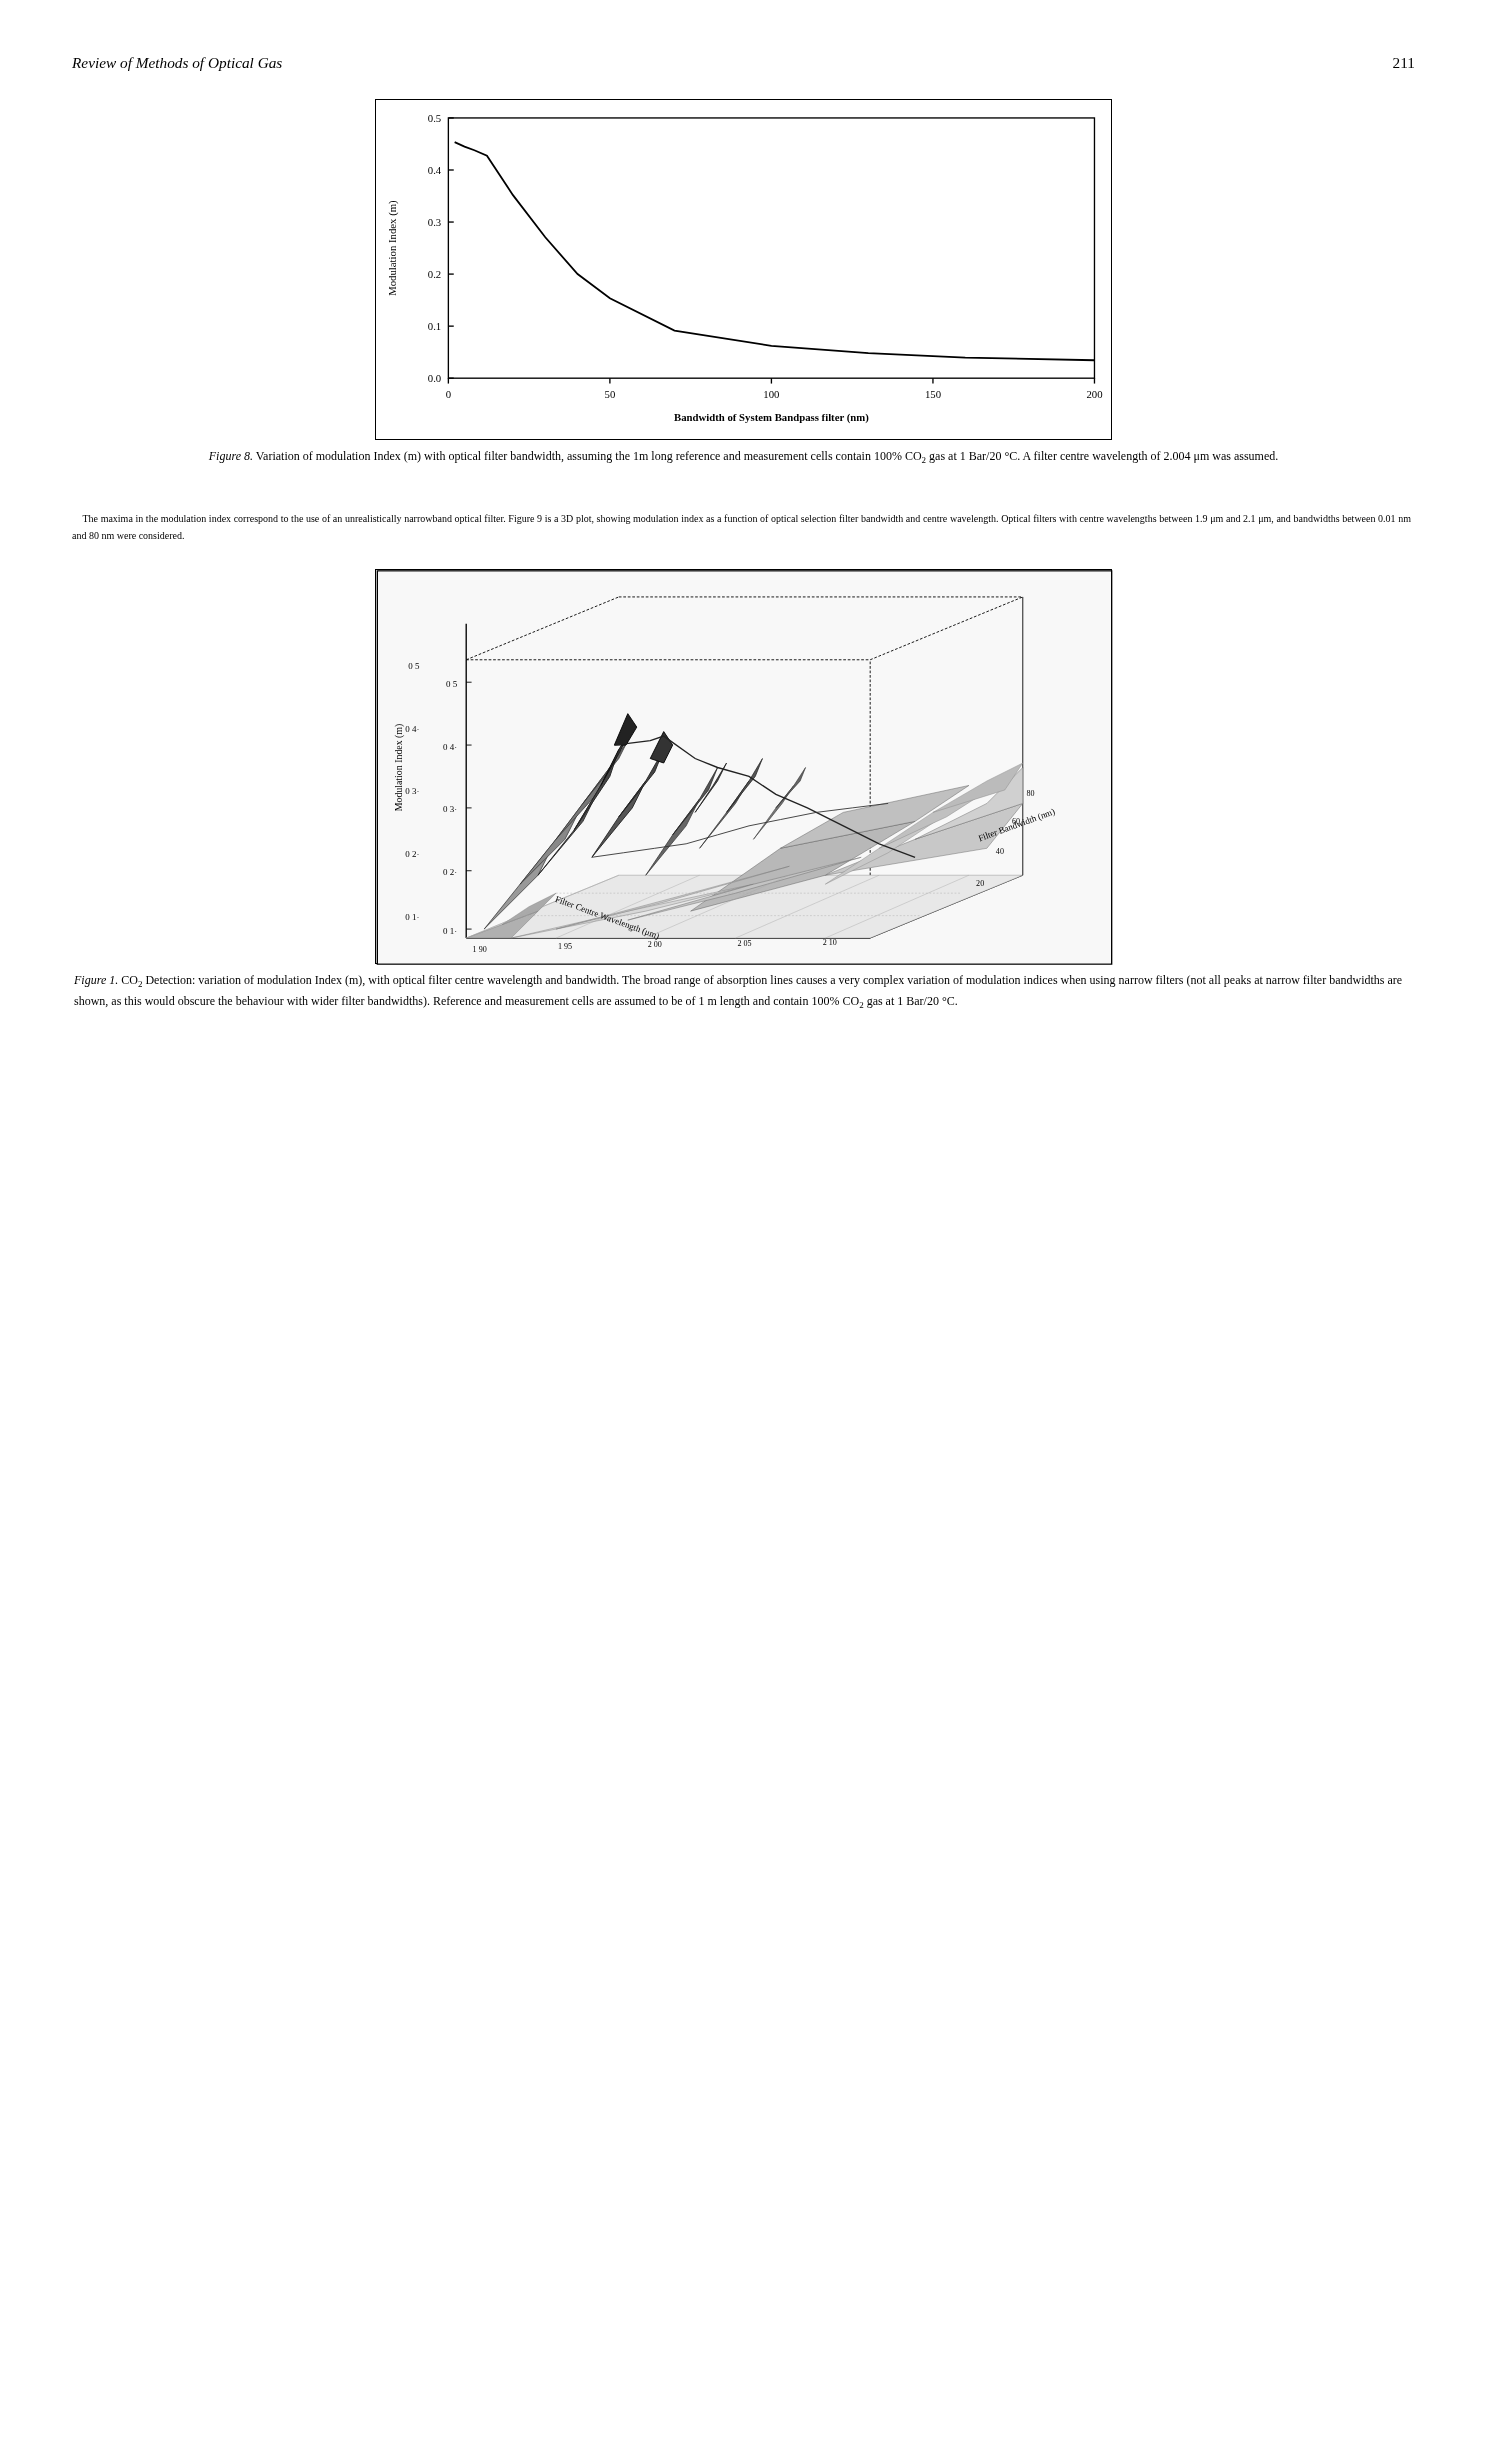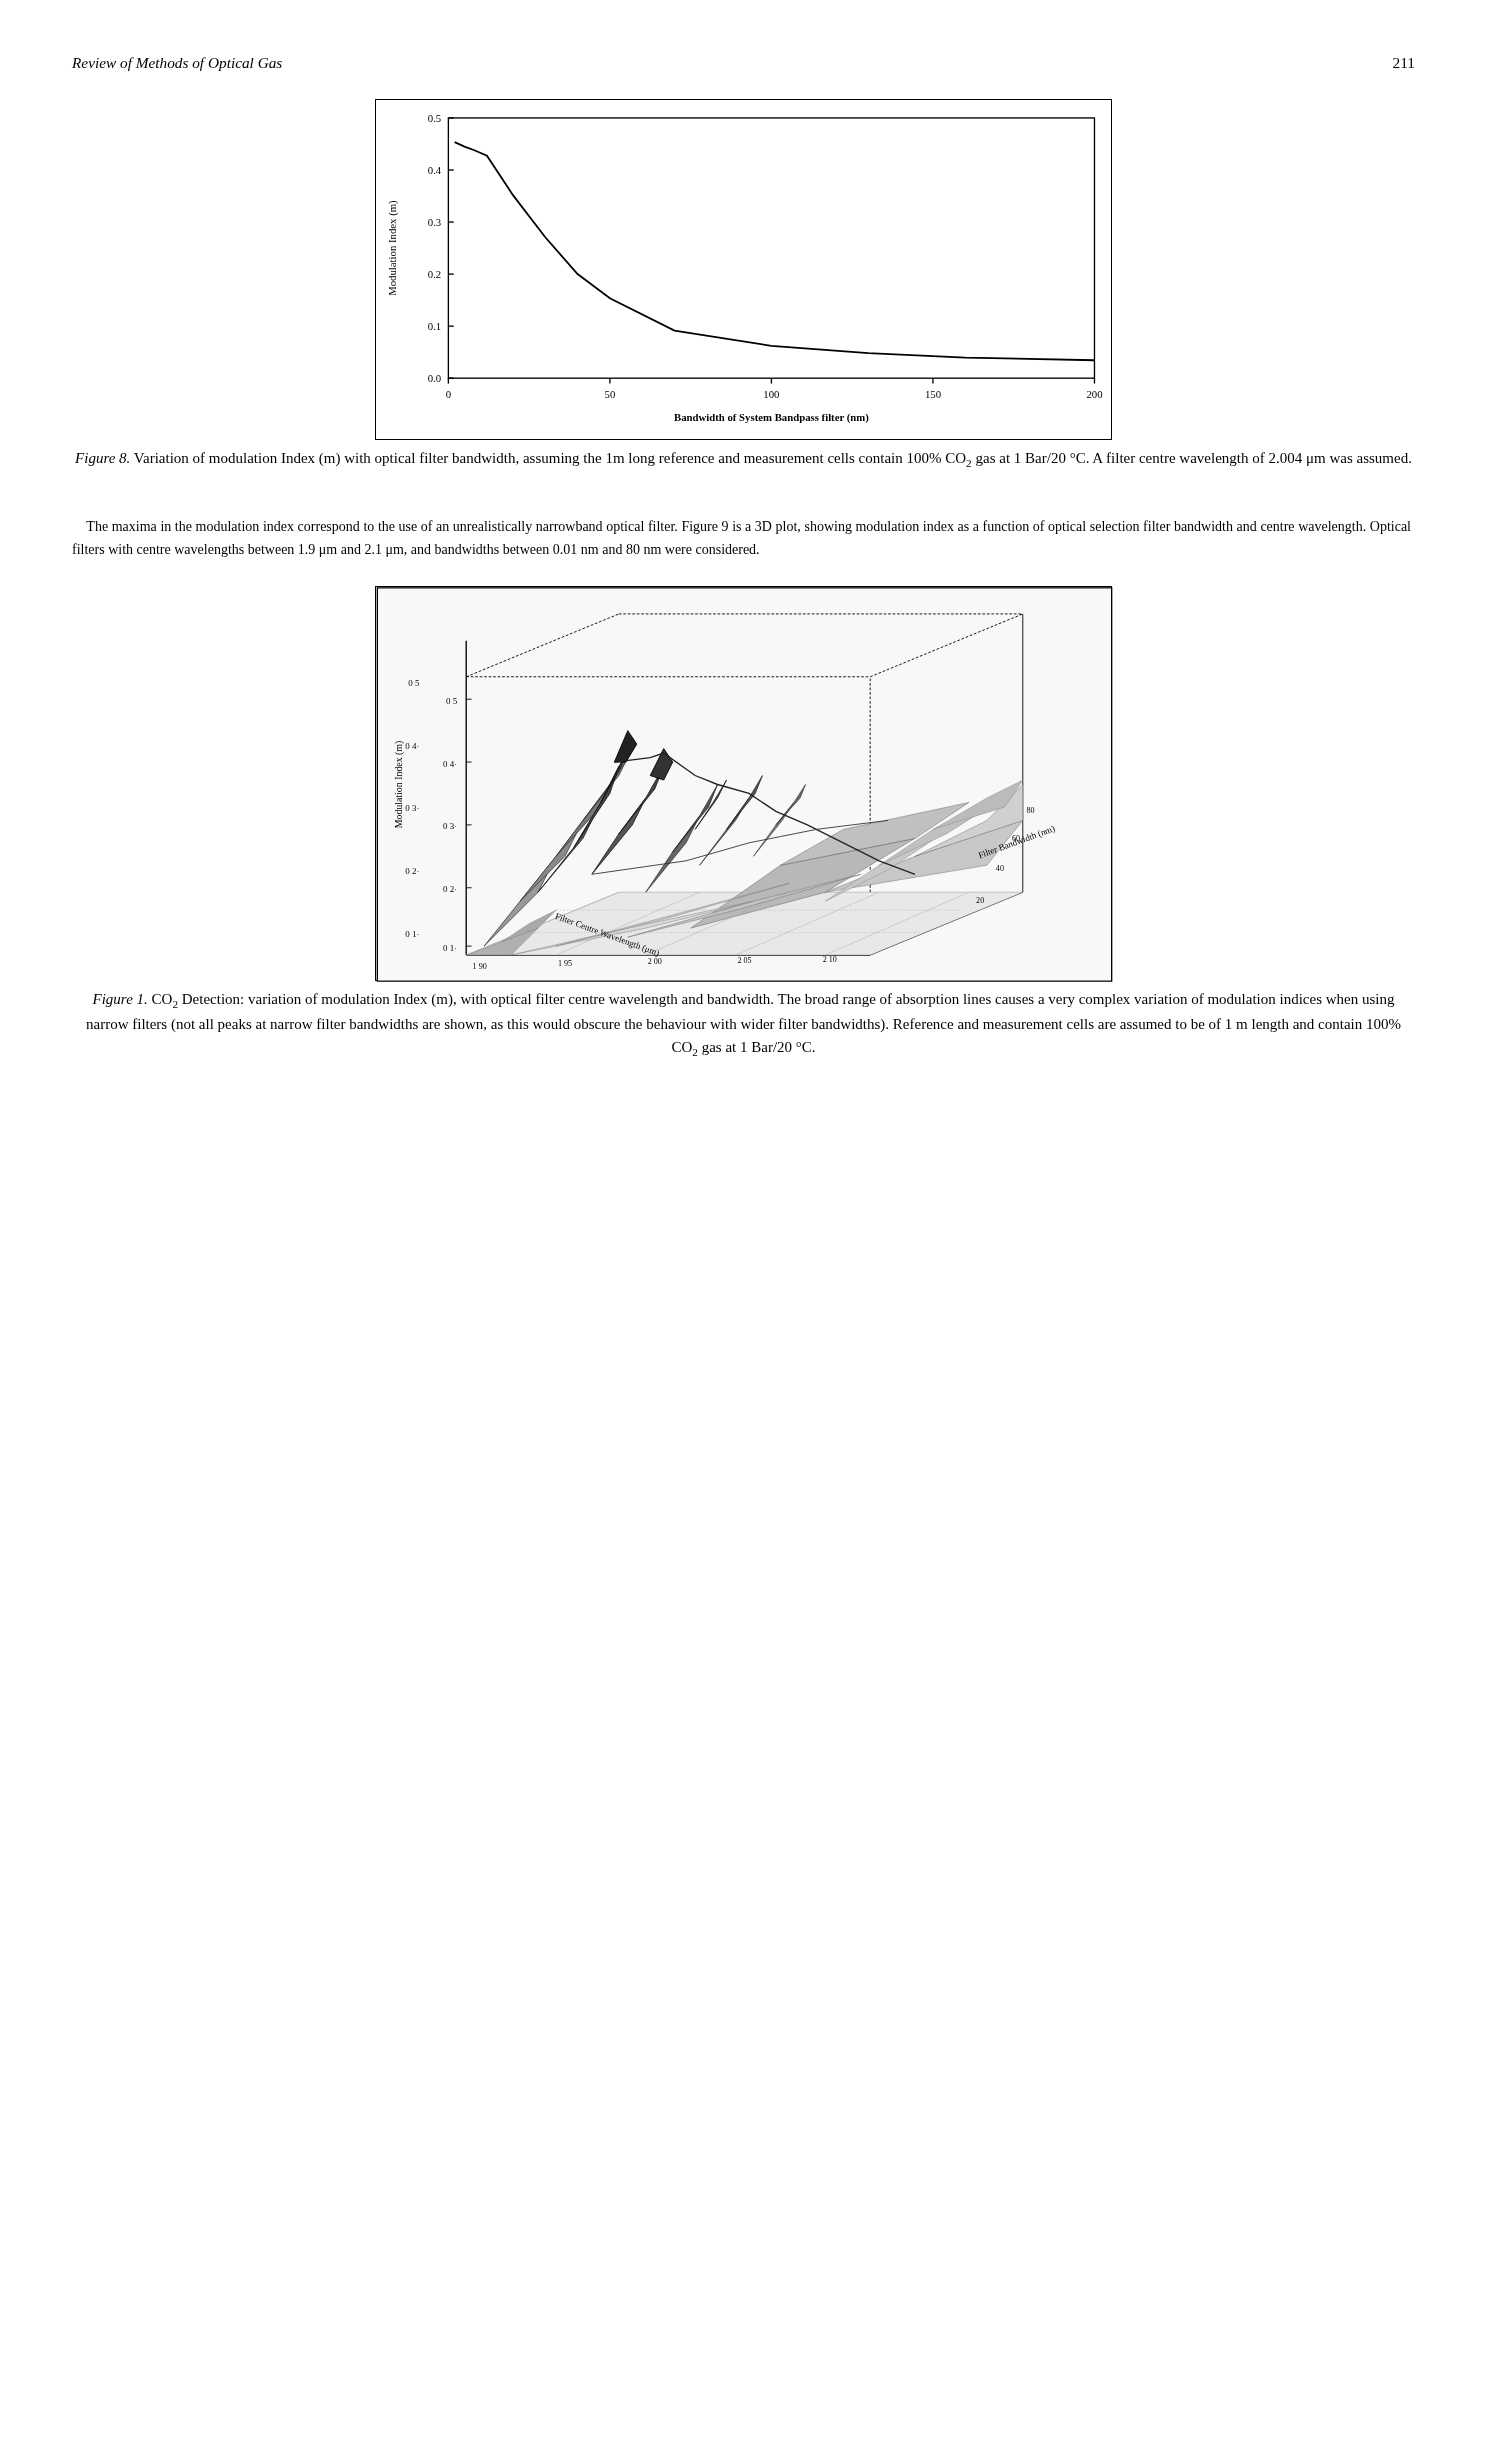--- a/index.html
+++ b/index.html
@@ -40,31 +40,30 @@
       width: 737px;
       height: 341px;
       margin-bottom: 7.2px;
     }
     .chart-box-2 {
       width: 737px;
       height: 395px;
       margin-bottom: 7.2px;
     }
     .figure-caption {
-      font-size: 15px;
+      font-size: 12px;
       line-height: 1.5;
       max-width: 1339px;
       margin-bottom: 25px;
-      text-align: center;
     }
     .figure-caption em {
       font-style: italic;
     }
     .body-text {
-      font-size: 14px;
+      font-size: 10px;
       line-height: 1.65;
       text-align: justify;
       max-width: 1339px;
       margin-bottom: 25px;
     }
     sub { font-size: 0.75em; }
   </style>
 </head>
 <body>
 

